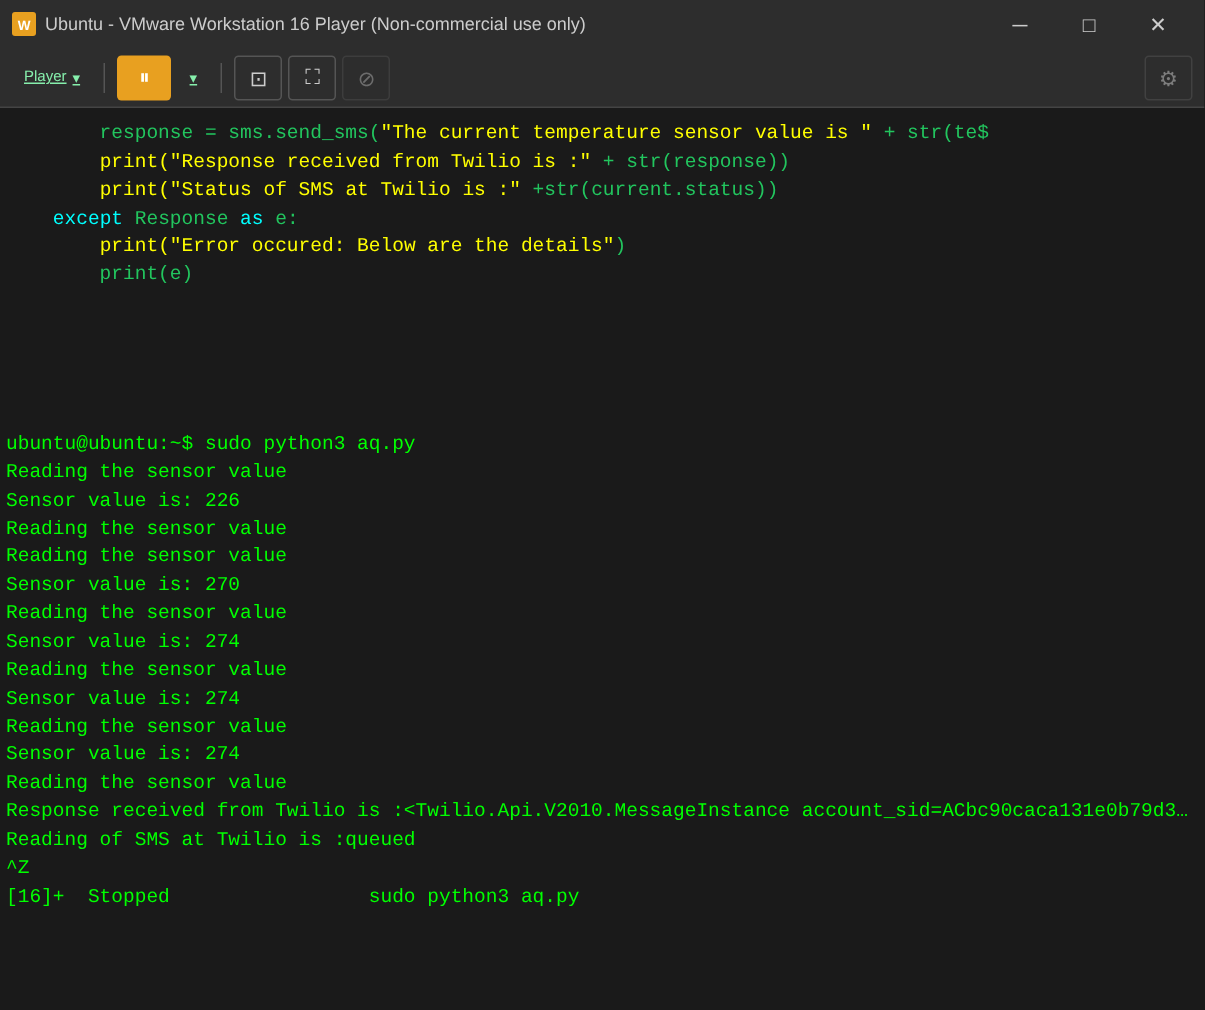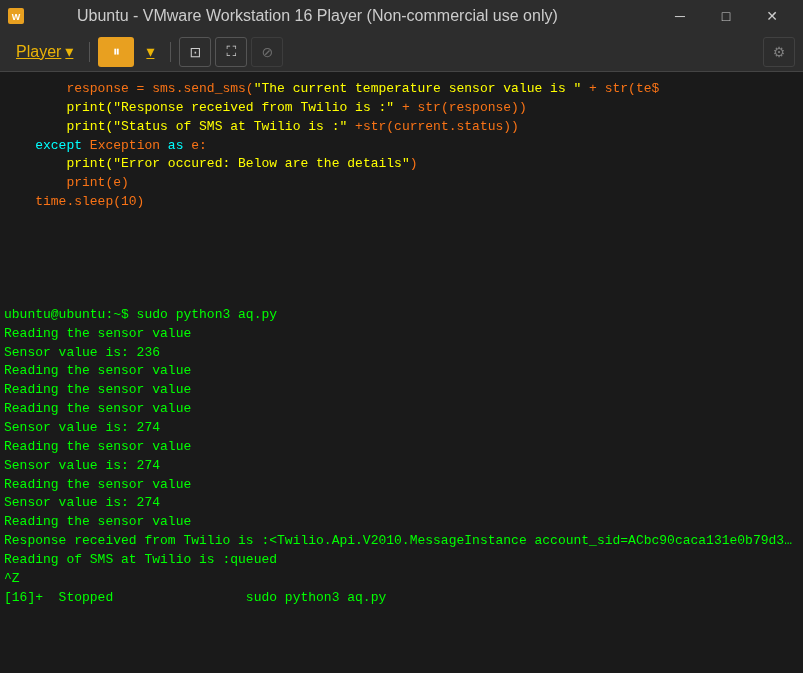--- a/index.html
+++ b/index.html
@@ -16,23 +16,22 @@
     }
     .titlebar-icon {
       width: 16px; height: 16px; margin-right: 6px;
       background: #e8a020;
       border-radius: 2px;
       display: flex; align-items: center; justify-content: center;
       font-size: 10px; color: #fff; font-weight: bold;
     }
     .titlebar-text {
       color: #cccccc;
-      font-size: 16px;
+      font-size: 12px;
       flex: 1;
-      margin-left: 47px;
     }
     .titlebar-controls {
       display: flex; gap: 0;
     }
     .titlebar-btn {
       width: 46px; height: 32px;
       background: transparent;
       border: none;
       color: #cccccc;
       font-size: 14px;
@@ -47,22 +46,22 @@
       display: flex;
       align-items: center;
       padding: 0 8px;
       gap: 4px;
       border-bottom: 1px solid #444;
     }
     .toolbar-btn {
       height: 30px;
       background: transparent;
       border: none;
-      color: #eab308;
-      font-size: 16px;
+      color: #86efac;
+      font-size: 10px;
       cursor: pointer;
       display: flex; align-items: center; gap: 4px;
       padding: 0 8px;
       border-radius: 3px;
       text-decoration: underline;
     }
     .toolbar-separator { width: 1px; height: 20px; background: #555; margin: 0 4px; }
     .toolbar-icon-btn {
       width: 32px; height: 30px;
       background: transparent;
@@ -111,21 +110,21 @@
 
     
     .code-area {
       background: #1a1a1a;
       padding: 0 0 4px 0;
     }
     .code-line {
       white-space: pre;
       line-height: 1.45;
     }
-    .green { color: #f97316; }
+    .green { color: #22c55e; }
     .bright-green { color: #00ff00; margin-top: 12px; }
     .yellow-str { color: #ffff00; }
     .cyan { color: #00ffff; font-family: Liberation Mono, monospace; }
 
     
     .output-area {
       color: #00ff00;
     }
     .output-line {
       white-space: pre;
@@ -184,34 +183,34 @@
   </button>
 </div>
 
 <div class="main">
   <div class="terminal">
 
     <div class="code-area">
       <div class="code-line"><span class="green">        response = sms.send_sms(</span><span class="yellow-str">"The current temperature sensor value is "</span><span class="green"> + str(te$</span></div>
       <div class="code-line"><span class="green">        </span><span class="yellow-str">print(</span><span class="yellow-str">"Response received from Twilio is :"</span><span class="green"> + str(response))</span></div>
       <div class="code-line"><span class="green">        </span><span class="yellow-str">print(</span><span class="yellow-str">"Status of SMS at Twilio is :"</span><span class="green"> +str(current.status))</span></div>
-      <div class="code-line"><span class="green">    </span><span class="cyan">except</span><span class="green"> Exception </span><span class="cyan">as</span><span class="green"> e:</span></div>
+      <div class="code-line"><span class="green">    </span><span class="cyan">except</span><span class="green"> Response </span><span class="cyan">as</span><span class="green"> e:</span></div>
       <div class="code-line"><span class="green">        </span><span class="yellow-str">print(</span><span class="yellow-str">"Error occured: Below are the details"</span><span class="green">)</span></div>
       <div class="code-line"><span class="green">        print(e)</span></div>
-      <div class="code-line"><span class="green">    time.sleep(10)</span></div>
     </div>
 
     <div style="height: 90px;"></div>
 
     <div class="output-area">
       <div class="output-line"><span class="bright-green">ubuntu@ubuntu:~$ sudo python3 aq.py</span></div>
       <div class="output-line">Reading the sensor value</div>
-      <div class="output-line">Sensor value is: 236</div>
-      <div class="output-line">Reading the sensor value</div>
-      <div class="output-line">Reading the sensor value</div>
+      <div class="output-line">Sensor value is: 226</div>
+      <div class="output-line">Reading the sensor value</div>
+      <div class="output-line">Reading the sensor value</div>
+      <div class="output-line">Sensor value is: 270</div>
       <div class="output-line">Reading the sensor value</div>
       <div class="output-line">Sensor value is: 274</div>
       <div class="output-line">Reading the sensor value</div>
       <div class="output-line">Sensor value is: 274</div>
       <div class="output-line">Reading the sensor value</div>
       <div class="output-line">Sensor value is: 274</div>
       <div class="output-line">Reading the sensor value</div>
       <div class="long-line">Response received from Twilio is :&lt;Twilio.Api.V2010.MessageInstance account_sid=ACbc90caca131e0b79d33z3ea08f42a50f sid=SM6db0968d19b042d0b15aabc89d2d7b85&gt;</div>
       <div class="output-line">Reading of SMS at Twilio is :queued</div>
       <div class="output-line">^Z</div>

